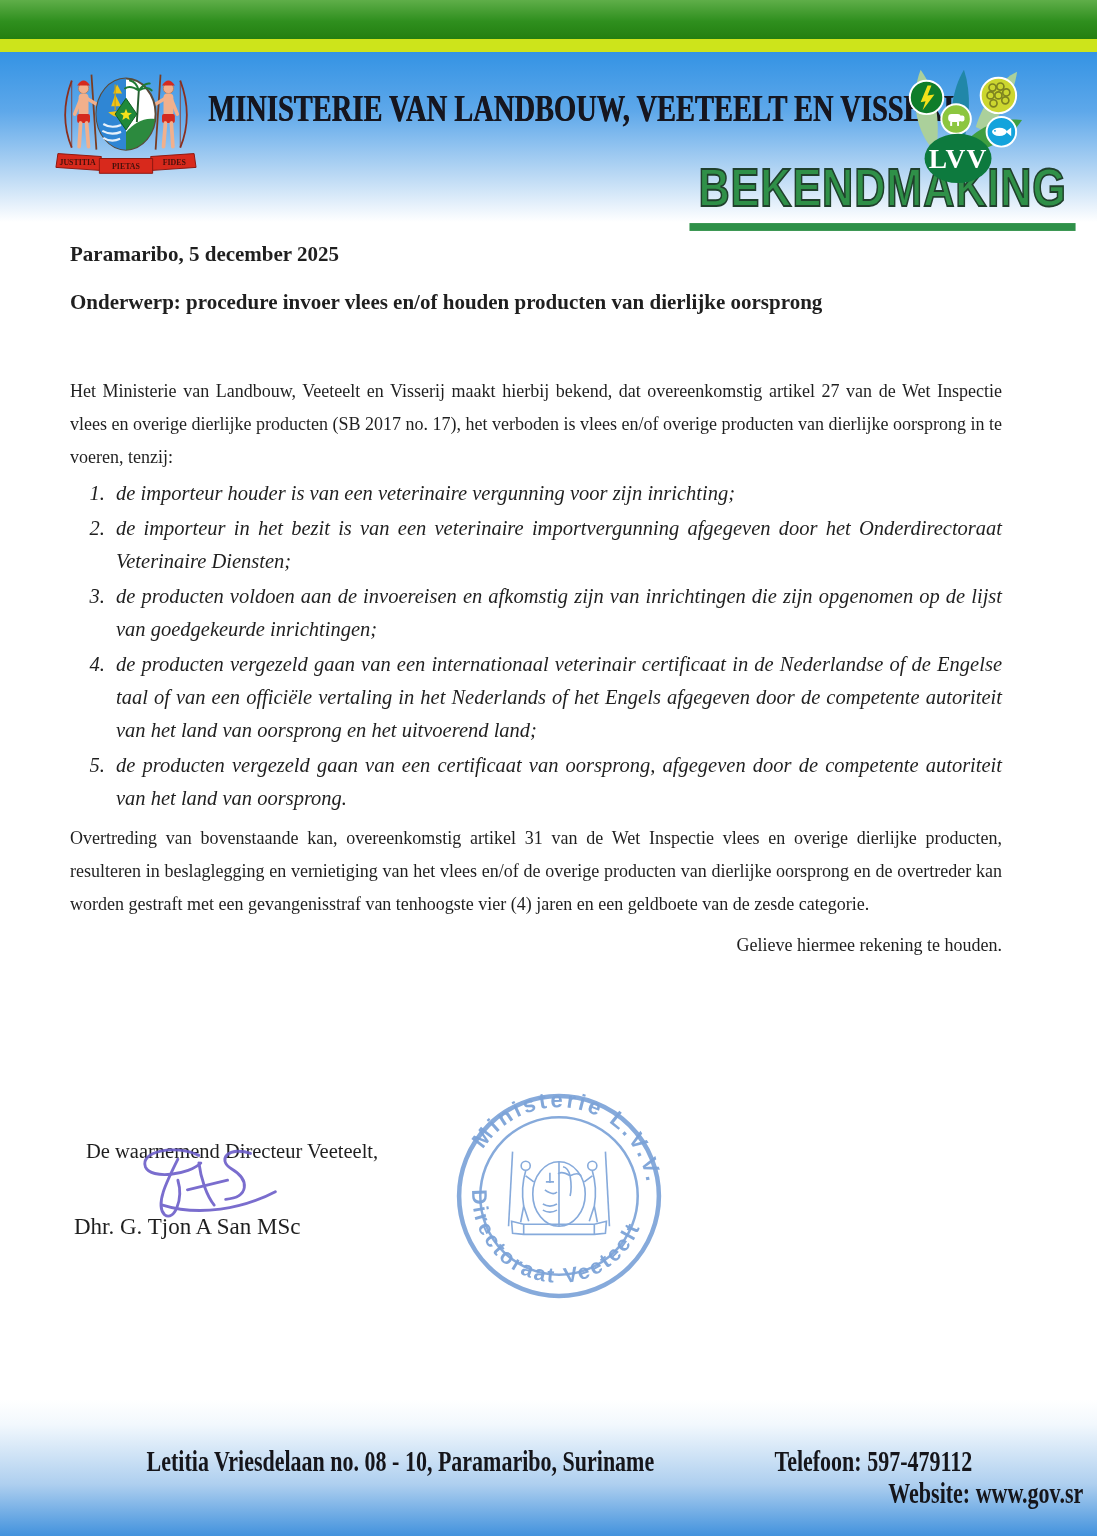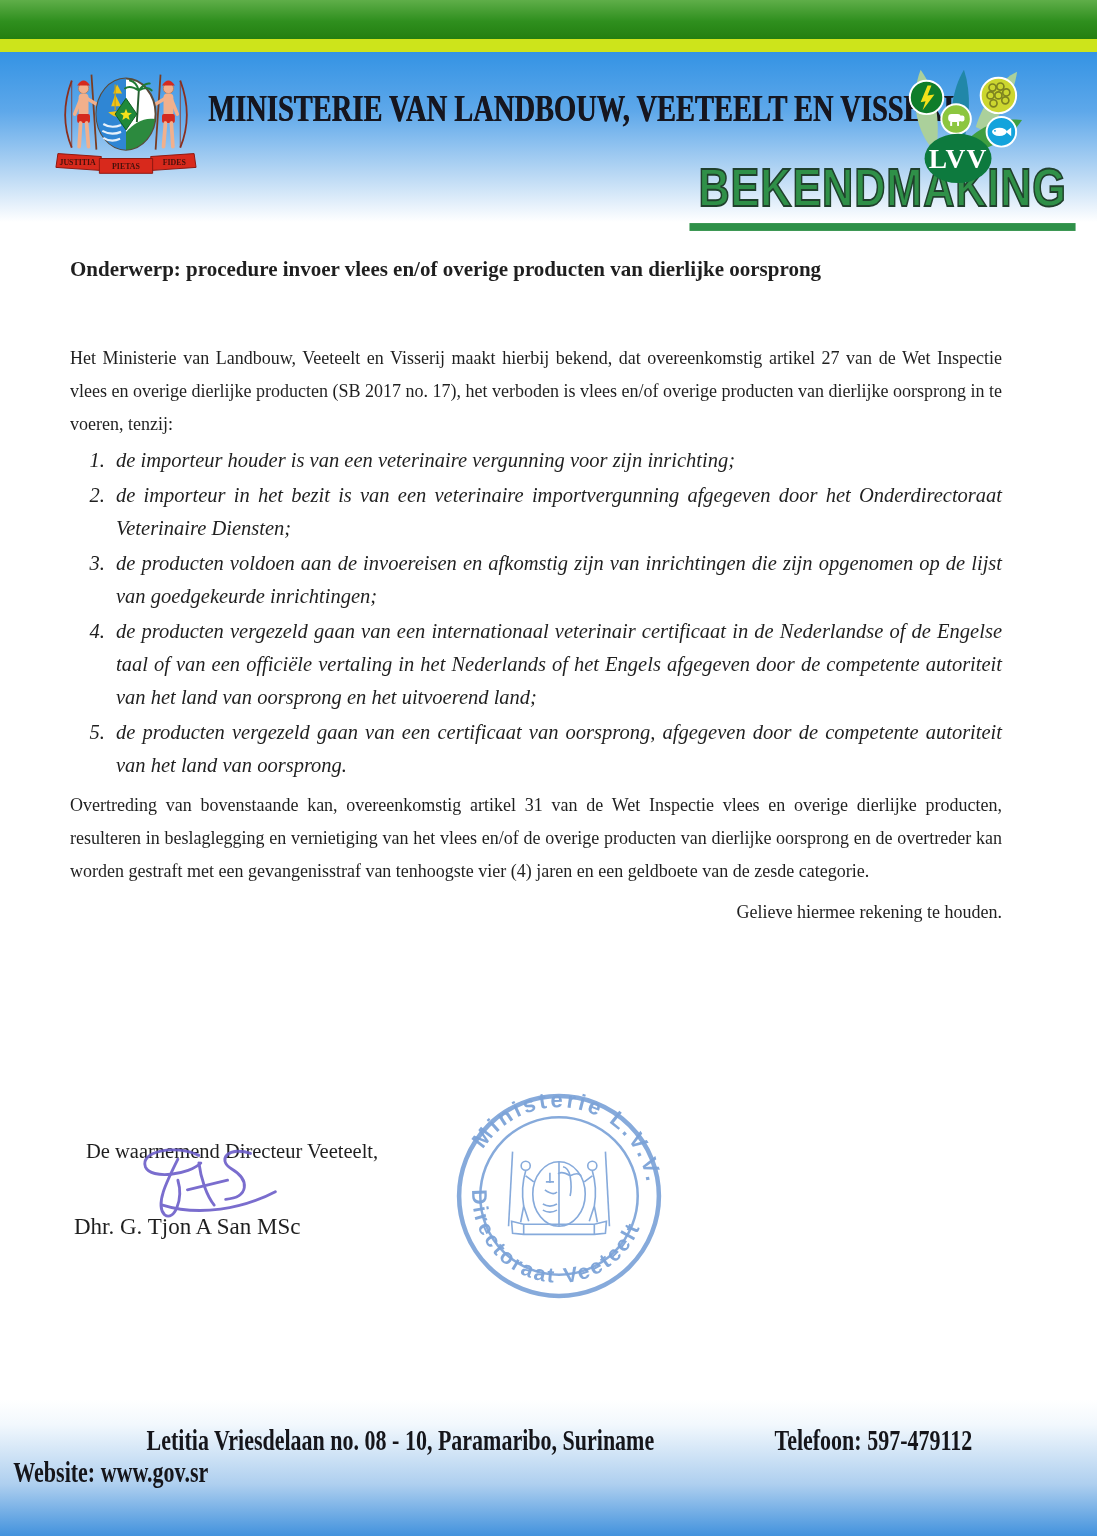--- a/index.html
+++ b/index.html
@@ -67,23 +67,23 @@
   .sig-name { position:absolute; left:70px; top:1210px; margin:4px; font-size:23px; }
   .stamp { position:absolute; left:448px; top:1083px; width:222px; height:226px; }
 
   
   .footer {
     position:absolute; left:0; top:1400px; width:100%; height:136px;
     background:linear-gradient(180deg,#ffffff 0%,#f2f8fd 18%,#aecfef 62%,#4292dd 100%);
   }
   .footer-line1 {
     display:flex; justify-content:center; align-items:center; gap:72px;
-    margin-top:26px; white-space:nowrap;
-  }
-  .footer-line2 { text-align:left; margin-top:4px; }
+    margin-top:47px; white-space:nowrap;
+  }
+  .footer-line2 { text-align:right; margin-top:4px;padding-left:32px; }
   .footer-text {
     display:inline-block;
     font-family:"Liberation Serif", serif; font-weight:700;
     font-size:25px; color:#15151a;
     transform:scale(0.88,1.22); transform-origin:center center;
   }
 </style>
 </head>
 <body>
 
@@ -181,21 +181,22 @@
       <circle cx="106" cy="75" r="15" fill="#13a3dc" stroke="#ffffff" stroke-width="2"></circle>
       <ellipse cx="104" cy="75" rx="7.5" ry="4.2" fill="#ffffff"></ellipse>
       <polygon points="110.5,75 116,70.5 116,79.5" fill="#ffffff"></polygon>
       <circle cx="99.5" cy="74" r="1" fill="#13a3dc"></circle>
     </g>
     <ellipse cx="62" cy="102" rx="34" ry="25" fill="#0d7a3e"></ellipse>
     <text x="62" y="112" text-anchor="middle" font-family="Liberation Serif, serif" font-weight="700" font-size="28" fill="#ffffff" letter-spacing="1">LVV</text>
   </svg>
 
   <div class="letter">
-    <p class="subject bold">Onderwerp: procedure invoer vlees en/of overige producten van dierlijke oorsprong</p>
+    <p class="dateline bold">Paramaribo, 5 december 2025</p>
+    <p class="subject bold">Onderwerp: procedure invoer vlees en/of houden producten van dierlijke oorsprong</p>
     <p class="para intro">Het Ministerie van Landbouw, Veeteelt en Visserij  maakt hierbij bekend, dat overeenkomstig artikel 27 van de Wet Inspectie vlees en overige dierlijke producten (SB 2017 no. 17), het verboden is vlees en/of overige producten van dierlijke oorsprong in te voeren, tenzij:</p>
     <ol class="conditions">
       <li>de importeur houder is van een veterinaire vergunning voor zijn inrichting;</li>
       <li>de importeur in het bezit is van een veterinaire importvergunning afgegeven door het Onderdirectoraat Veterinaire Diensten;</li>
       <li>de producten voldoen aan de invoereisen en afkomstig zijn van inrichtingen die zijn opgenomen op de lijst van goedgekeurde inrichtingen;</li>
       <li>de producten vergezeld gaan van een internationaal veterinair certificaat in de Nederlandse of de Engelse taal of van een officiële vertaling in het Nederlands of het Engels afgegeven door de competente autoriteit van het land van oorsprong en het uitvoerend land;</li>
       <li>de producten vergezeld gaan van een certificaat van oorsprong, afgegeven door de competente autoriteit van het land van oorsprong.</li>
     </ol>
     <p class="para violation">Overtreding van bovenstaande kan, overeenkomstig artikel 31 van de Wet Inspectie vlees en overige dierlijke producten, resulteren in beslaglegging en vernietiging van  het vlees en/of de overige producten van dierlijke oorsprong en de overtreder kan worden gestraft met een gevangenisstraf van tenhoogste vier (4) jaren en een geldboete van de zesde categorie.</p>
     <p class="para closing">Gelieve hiermee rekening te houden.</p>

